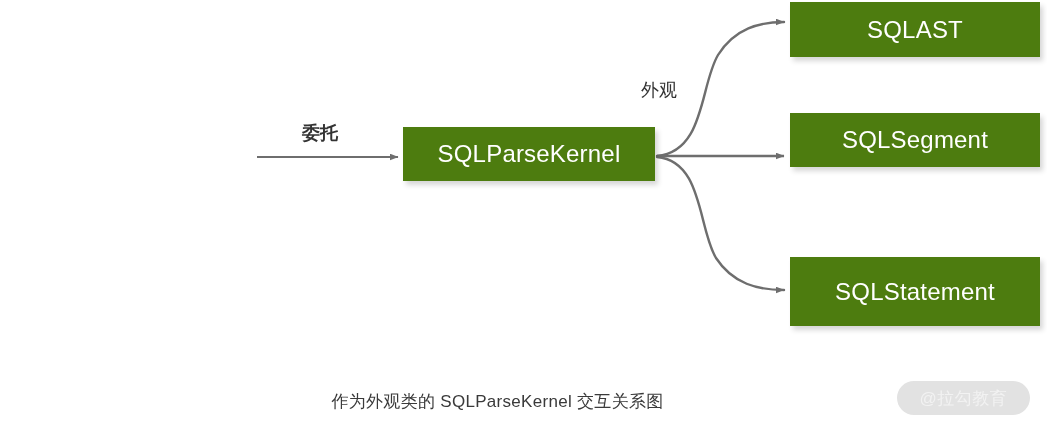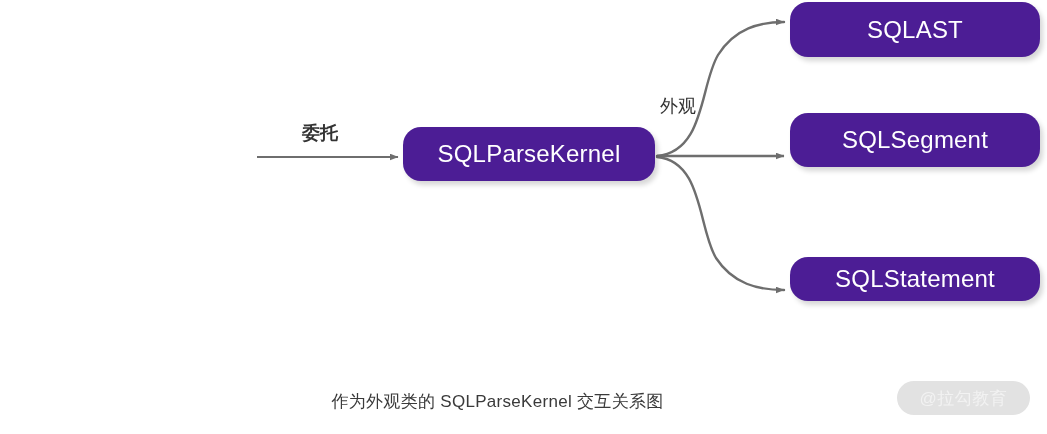--- a/index.html
+++ b/index.html
@@ -13,56 +13,55 @@
   #canvas {
     position: relative;
     width: 1047px;
     height: 434px;
     background: #ffffff;
     overflow: hidden;
   }
   .node {
     position: absolute;
     box-sizing: border-box;
-    background: #4c1d95;
+    background: #4d7c0f;
     color: #ffffff;
     display: flex;
     align-items: center;
     justify-content: center;
     font-size: 24px;
     font-weight: 400;
     letter-spacing: 0.2px;
     box-shadow: 3px 4px 5px rgba(0,0,0,0.16);
     white-space: nowrap;
-    border-radius: 18px;
   }
   .node-engine   { left: 5px;   top: 127px; width: 250px; height: 54px; }
   .node-kernel   { left: 403px; top: 127px; width: 252px; height: 54px; }
   .node-ast      { left: 790px; top: 2px;   width: 250px; height: 55px; }
   .node-segment  { left: 790px; top: 113px; width: 250px; height: 54px; }
-  .node-statement{ left: 790px; top: 257px; width: 250px; height: 44px; }
+  .node-statement{ left: 790px; top: 257px; width: 250px; height: 69px; }
 
   #edges {
     position: absolute;
     left: 0;
     top: 0;
     width: 1047px;
     height: 434px;
     pointer-events: none;
   }
 
   .edge-label {
     position: absolute;
     font-size: 18px;
     color: #333333;
     white-space: nowrap;
     font-family: "Liberation Sans", "DejaVu Sans", sans-serif;
   }
   .label-delegate { left: 302px; top: 121px; font-weight: bold; }
-  .label-facade   { left: 641px; top: 94px; margin-left: 19px; }
+  .label-facade   { left: 641px; top: 78px; }
 
   .caption {
     position: absolute;
     left: 0;
     top: 390px;
     width: 995px;
     text-align: center;
     font-size: 17px;
     color: #3a3a3a;
     letter-spacing: 0.3px;

